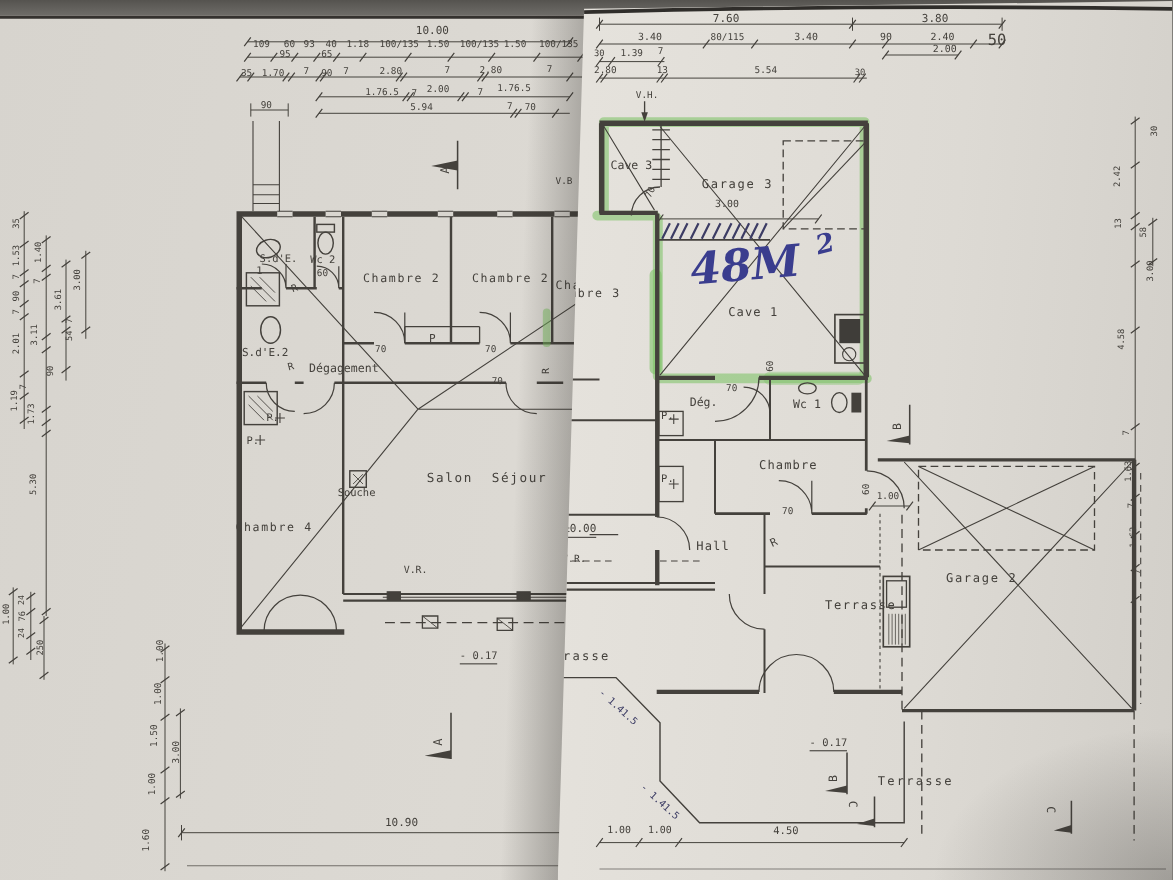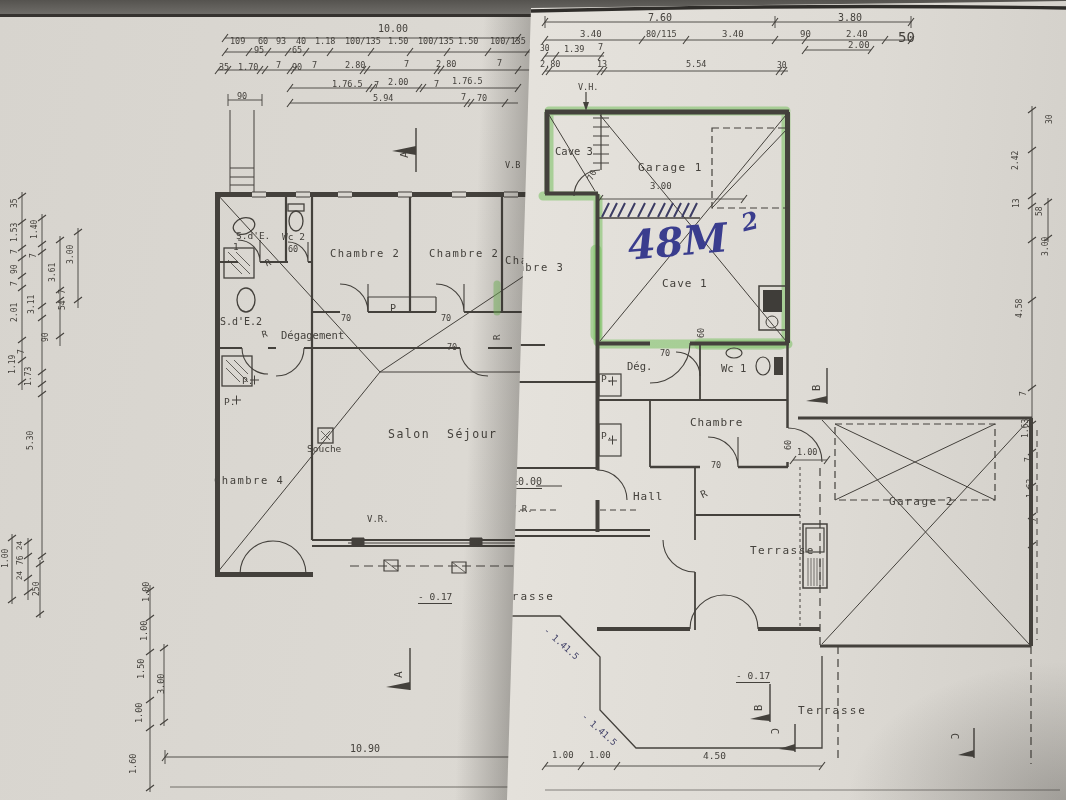--- a/index.html
+++ b/index.html
@@ -358,42 +358,42 @@
         <span class="lbl" style="left: 540px; top: 45px; font-size: 8px;">30</span>
         <span class="lbl" style="left: 564px; top: 45px; font-size: 8.5px;">1.39</span>
         <span class="lbl" style="left: 598px; top: 43px; font-size: 8.5px;">7</span>
         <span class="lbl" style="left: 540px; top: 60px; font-size: 8.5px;">2.80</span>
         <span class="lbl" style="left: 597px; top: 60px; font-size: 8.5px;">13</span>
         <span class="lbl" style="left: 686px; top: 60px; font-size: 8.5px;">5.54</span>
         <span class="lbl" style="left: 777px; top: 62px; font-size: 8px;">30</span>
         <span class="lbl" style="left: 578px; top: 83px; font-size: 8.5px;">V.H.</span>
         <span class="lbl" style="left: 555px; top: 146px; font-size: 10.5px;">Cave 3</span>
         <span class="lbl" style="left: 586px; top: 178px; font-size: 8.5px; transform: rotate(-65deg);">70</span>
-        <span class="lbl" style="left: 638px; top: 162px; font-size: 11px; letter-spacing: 1.5px;">Garage 1</span>
+        <span class="lbl" style="left: 638px; top: 162px; font-size: 11px; letter-spacing: 1.5px;">Garage 3</span>
         <span class="lbl" style="left: 650px; top: 182px; font-size: 9px;">3.00</span>
         <span class="lbl hand" style="left: 626px; top: 226px; font-size: 40px; color: rgb(58, 61, 142); transform: rotate(-5deg);">48M</span>
         <span class="lbl hand" style="left: 739px; top: 212px; font-size: 24px; color: rgb(58, 61, 142); transform: rotate(-14deg);">2</span>
         <span class="lbl" style="left: 662px; top: 278px; font-size: 11px; letter-spacing: 1px;">Cave 1</span>
         <span class="lbl" style="left: 494px; top: 262px; font-size: 10.5px; letter-spacing: 1.5px;">Chambre 3</span>
         <span class="lbl" style="left: 627px; top: 361px; font-size: 10.5px;">Dég.</span>
         <span class="lbl" style="left: 660px; top: 349px; font-size: 8.5px;">70</span>
         <span class="lbl" style="left: 697px; top: 338px; font-size: 8.5px; transform: rotate(-90deg);">60</span>
         <span class="lbl" style="left: 721px; top: 363px; font-size: 10.5px;">Wc 1</span>
         <span class="lbl" style="left: 601px; top: 374px; font-size: 9.5px;">P.</span>
         <span class="lbl" style="left: 601px; top: 431px; font-size: 9.5px;">P.</span>
         <span class="lbl u" style="left: 512px; top: 477px; font-size: 10px;">±0.00</span>
         <span class="lbl" style="left: 633px; top: 491px; font-size: 11px; letter-spacing: 1px;">Hall</span>
         <span class="lbl" style="left: 511px; top: 505px; font-size: 9px;">V.R.</span>
         <span class="lbl" style="left: 699px; top: 491px; font-size: 10px; transform: rotate(-25deg);">R</span>
         <span class="lbl" style="left: 690px; top: 417px; font-size: 11px; letter-spacing: 1px;">Chambre</span>
         <span class="lbl" style="left: 711px; top: 461px; font-size: 8.5px;">70</span>
         <span class="lbl" style="left: 784px; top: 450px; font-size: 8.5px; transform: rotate(-90deg);">60</span>
         <span class="lbl" style="left: 797px; top: 448px; font-size: 8.5px;">1.00</span>
         <span class="lbl" style="left: 750px; top: 545px; font-size: 11px; letter-spacing: 1.5px;">Terrasse</span>
-        <span class="lbl" style="left: 860px; top: 496px; font-size: 11px; letter-spacing: 1.5px; margin-left: 29px;">Garage 2</span>
+        <span class="lbl" style="left: 860px; top: 520px; font-size: 11px; letter-spacing: 1.5px;">Garage 2</span>
         <span class="lbl" style="left: 811px; top: 391px; font-size: 10.5px; transform: rotate(-90deg);">B</span>
         <span class="lbl" style="left: 753px; top: 711px; font-size: 10.5px; transform: rotate(-90deg);">B</span>
         <span class="lbl u" style="left: 736px; top: 671px; font-size: 9.5px;">- 0.17</span>
         <span class="lbl" style="left: 798px; top: 705px; font-size: 11px; letter-spacing: 2px;">Terrasse</span>
         <span class="lbl" style="left: 780px; top: 728px; font-size: 10.5px; transform: rotate(90deg);">C</span>
         <span class="lbl" style="left: 960px; top: 733px; font-size: 10.5px; transform: rotate(90deg);">C</span>
         <span class="lbl" style="left: 486px; top: 591px; font-size: 11px; letter-spacing: 2px;">Terrasse</span>
         <span class="lbl" style="left: 548px; top: 626px; font-size: 9px; color: rgb(60, 60, 100); transform: rotate(42deg);">- 1.41.5</span>
         <span class="lbl" style="left: 586px; top: 712px; font-size: 9px; color: rgb(60, 60, 100); transform: rotate(42deg);">- 1.41.5</span>
         <span class="lbl" style="left: 552px; top: 751px; font-size: 9px;">1.00</span>

